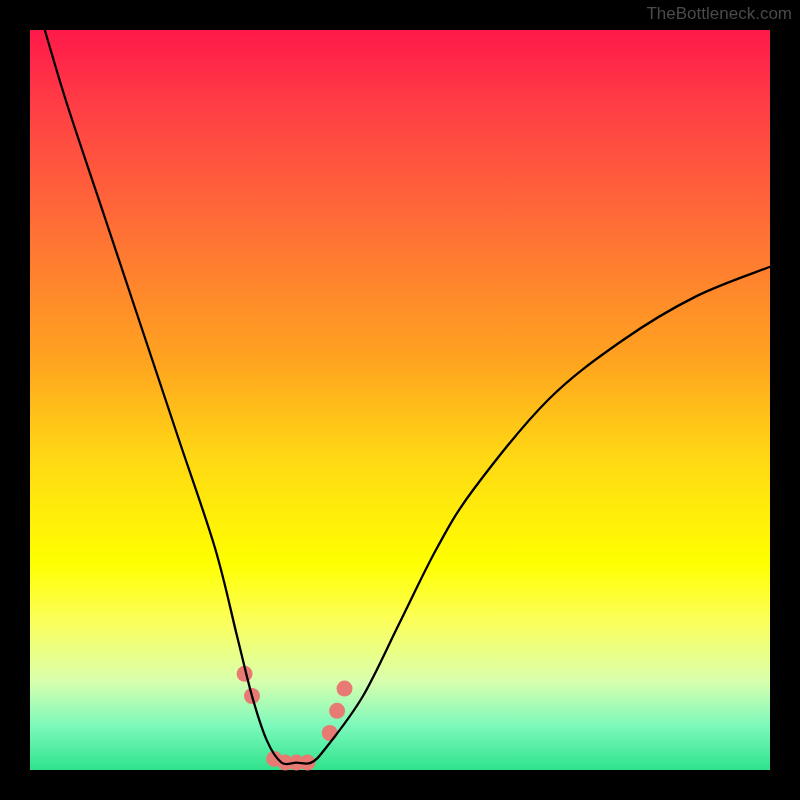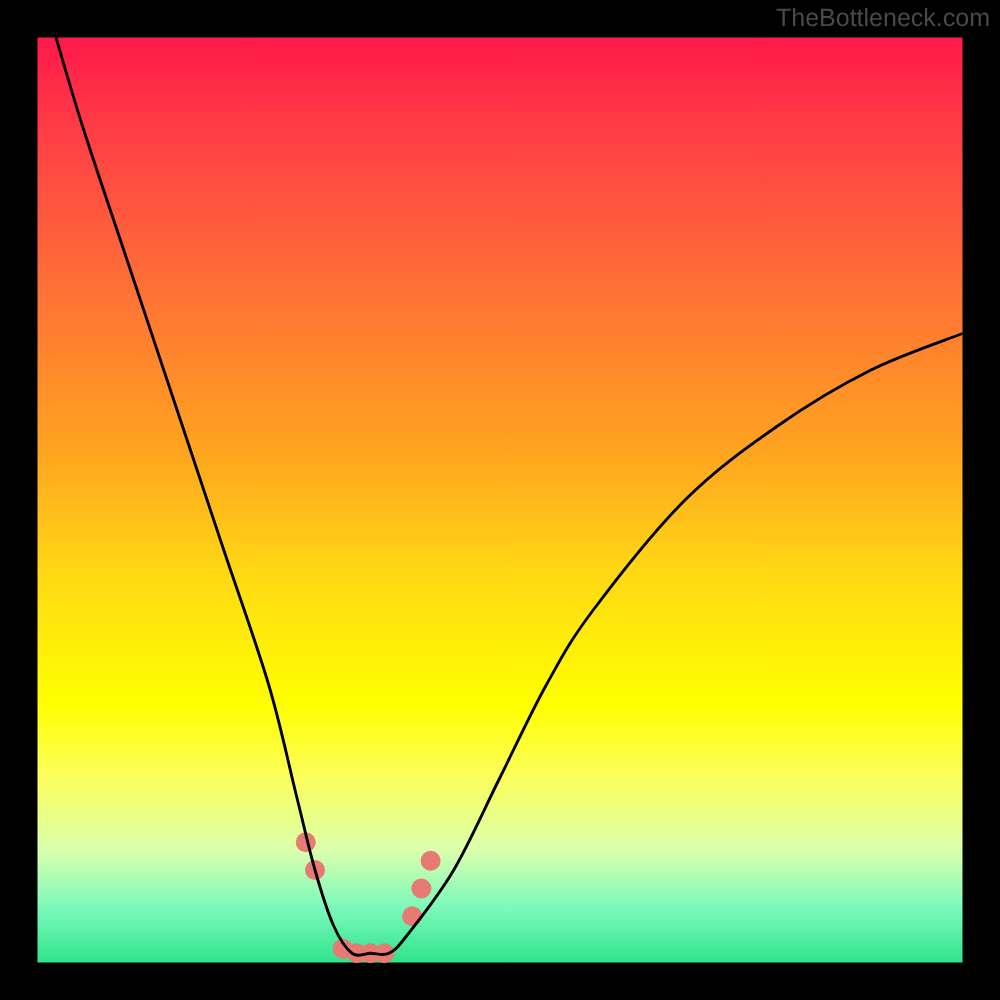--- a/index.html
+++ b/index.html
@@ -39,21 +39,21 @@
     position: absolute;
     left: 0; top: 0;
     width: 740px; height: 740px;
     overflow: visible;
   }
   .watermark {
     position: absolute;
     top: 4px;
     right: 8px;
     color: #4a4a4a;
-    font-size: 20px;
+    font-size: 17px;
     font-family: Arial, Helvetica, sans-serif;
     user-select: none;
   }
 </style>
 </head>
 <body>
 
 <div class="frame">
   <div class="plot">
     <svg class="curve" viewBox="0 0 740 740">

